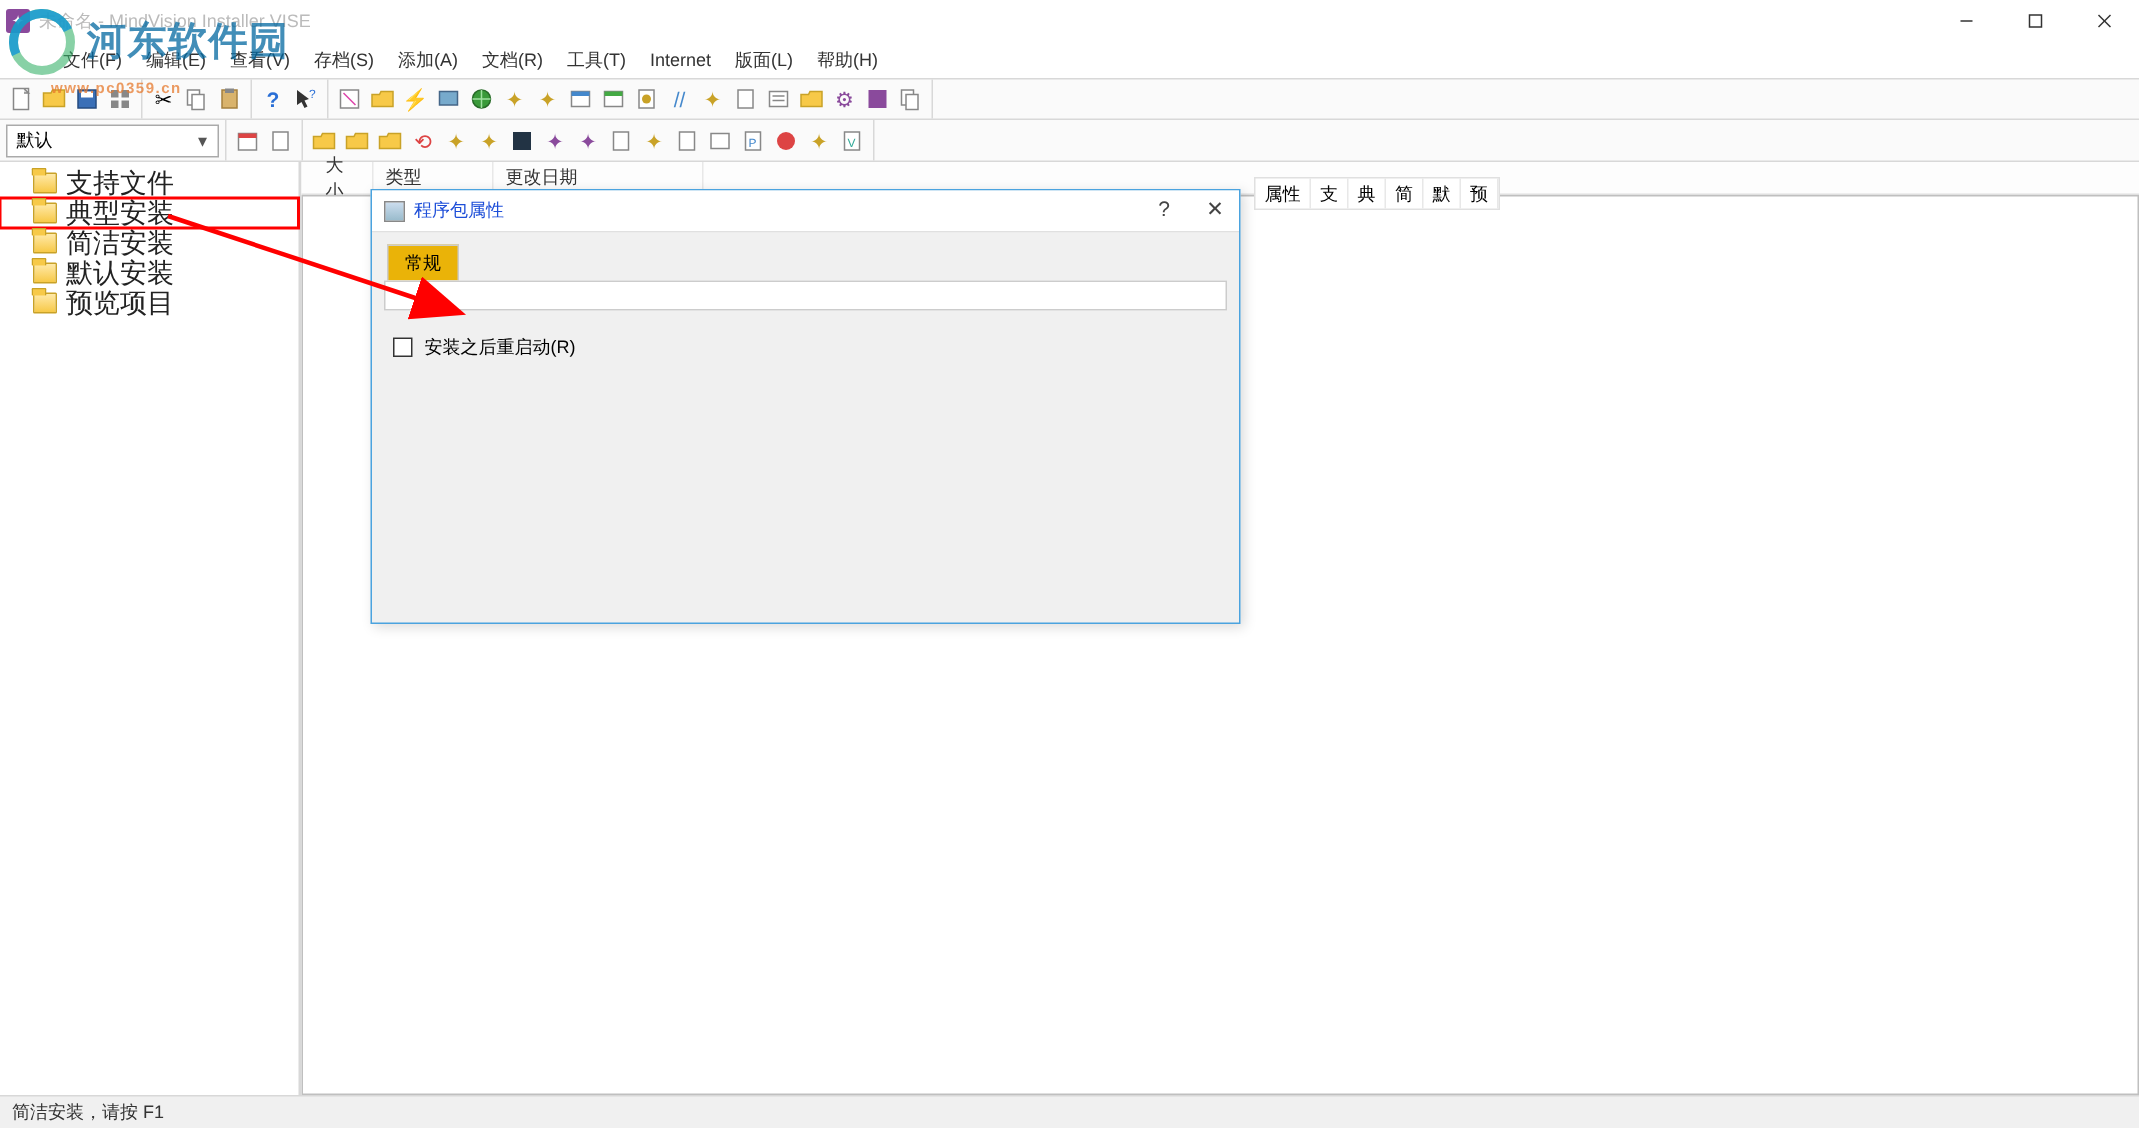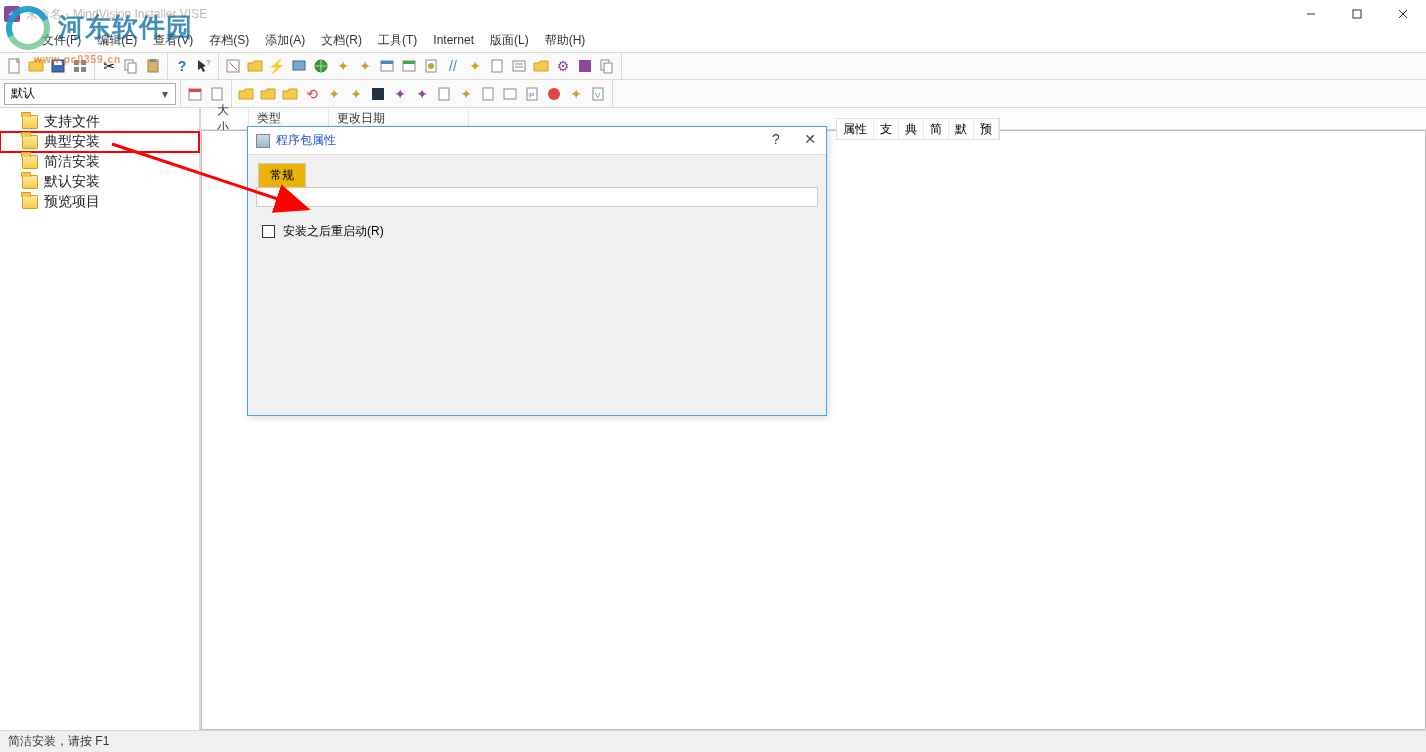--- a/index.html
+++ b/index.html
@@ -12,30 +12,30 @@
 .titlebar-btn { width: 46px; height: 28px; display: flex; align-items: center; justify-content: center; color: #555; cursor: pointer; }
 
 .menubar { height: 24px; display: flex; align-items: center; padding: 0 8px; gap: 4px; font-size: 12px; color: #333; margin-left: 28px; }
 .menubar-item { padding: 2px 6px; cursor: pointer; }
 
 .toolbar-row { display: flex; border-top: 1px solid #d8d8d8; border-bottom: 1px solid #d8d8d8; background: #fafafa; height: 28px; align-items: center; }
 .toolbar-group { display: flex; align-items: center; padding: 0 4px; gap: 2px; border-right: 1px solid #d8d8d8; height: 100%; }
 .tb-btn { width: 20px; height: 20px; display: flex; align-items: center; justify-content: center; cursor: pointer; border-radius: 2px; font-size: 14px; }
 
 .second-row { display: flex; border-bottom: 1px solid #d8d8d8; background: #fafafa; height: 28px; align-items: center; }
-.combo { width: 172px; height: 22px; margin: 0 4px; border: 1px solid #aaa; background: #fff; display: flex; align-items: center; padding: 0 6px; position: relative; }
+.combo { width: 142px; height: 22px; margin: 0 4px; border: 1px solid #aaa; background: #fff; display: flex; align-items: center; padding: 0 6px; position: relative; }
 .combo-arrow { position: absolute; right: 2px; top: 2px; width: 16px; height: 16px; display: flex; align-items: center; justify-content: center; color: #555; }
 
 .main-area { display: flex; position: absolute; top: 108px; bottom: 22px; left: 0; right: 0; }
 .sidebar { width: 200px; border-right: 1px solid #d8d8d8; background: #fff; padding: 4px 0; }
 .tree-item { display: flex; align-items: center; padding: 2px 8px 2px 22px; height: 20px; cursor: pointer; }
 .tree-item.selected { outline: 2px solid #ff0000; outline-offset: -1px; }
 .folder-icon { width: 16px; height: 14px; background: linear-gradient(#ffe9a8,#f7c948); border: 1px solid #c9a227; border-radius: 1px; margin-right: 6px; position: relative; }
 .folder-icon.open::before { content: ""; position: absolute; left: -2px; top: -4px; width: 8px; height: 4px; background: #f7c948; border: 1px solid #c9a227; border-bottom: none; border-radius: 1px 1px 0 0; }
-.tree-label { font-size: 14px; color: #222; }
+.tree-label { font-size: 18px; color: #222; }
 
 .content { flex: 1; display: flex; flex-direction: column; border-left: 1px solid #d8d8d8; }
 .list-header { height: 22px; background: #fdfdfd; border-bottom: 1px solid #e0e0e0; display: flex; align-items: center; padding-left: 8px; }
 .list-header-col { padding: 0 8px; border-right: 1px solid #e8e8e8; height: 100%; display: flex; align-items: center; font-size: 12px; color: #333; }
 .list-body { flex: 1; background: #fff; border: 1px solid #bfbfbf; margin: 0; }
 
 .right-tabs { position: absolute; left: 836px; top: 118px; display: flex; height: 22px; background: #fff; border: 1px solid #e0e0e0; }
 .right-tab { padding: 0 6px; border-right: 1px solid #e8e8e8; font-size: 12px; display: flex; align-items: center; cursor: pointer; }
 
 .dialog { position: absolute; left: 247px; top: 126px; width: 580px; height: 290px; background: #f0f0f0; border: 1px solid #4aa3df; box-shadow: 2px 2px 8px rgba(0,0,0,0.15); }

